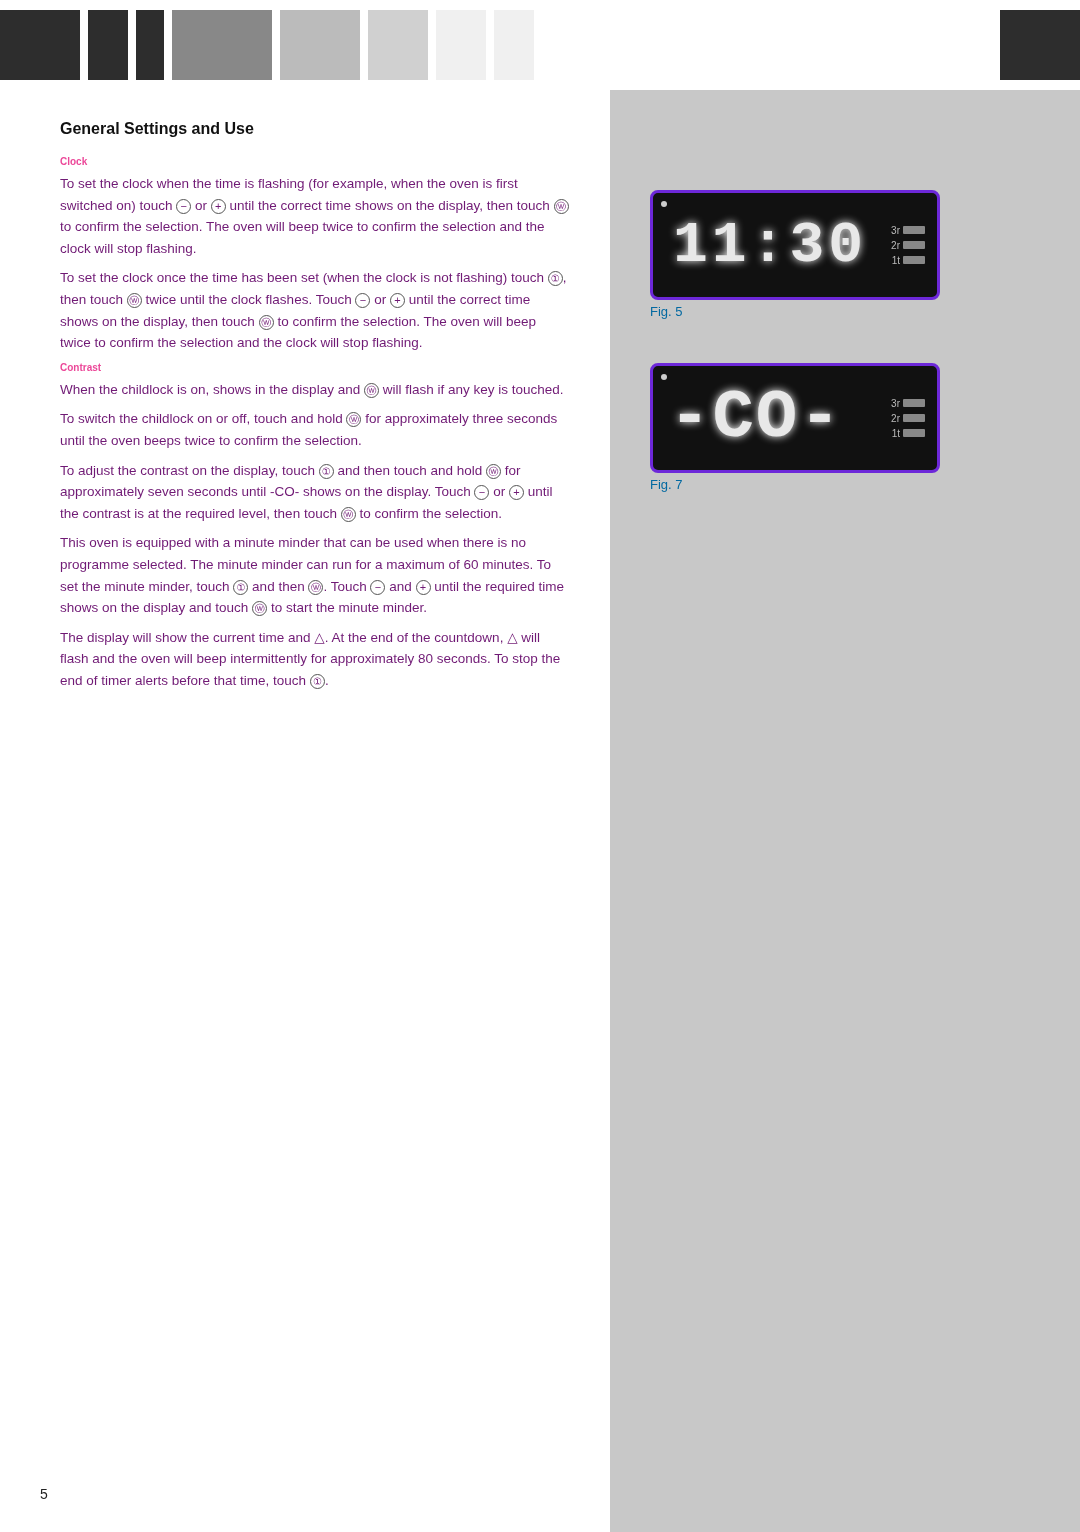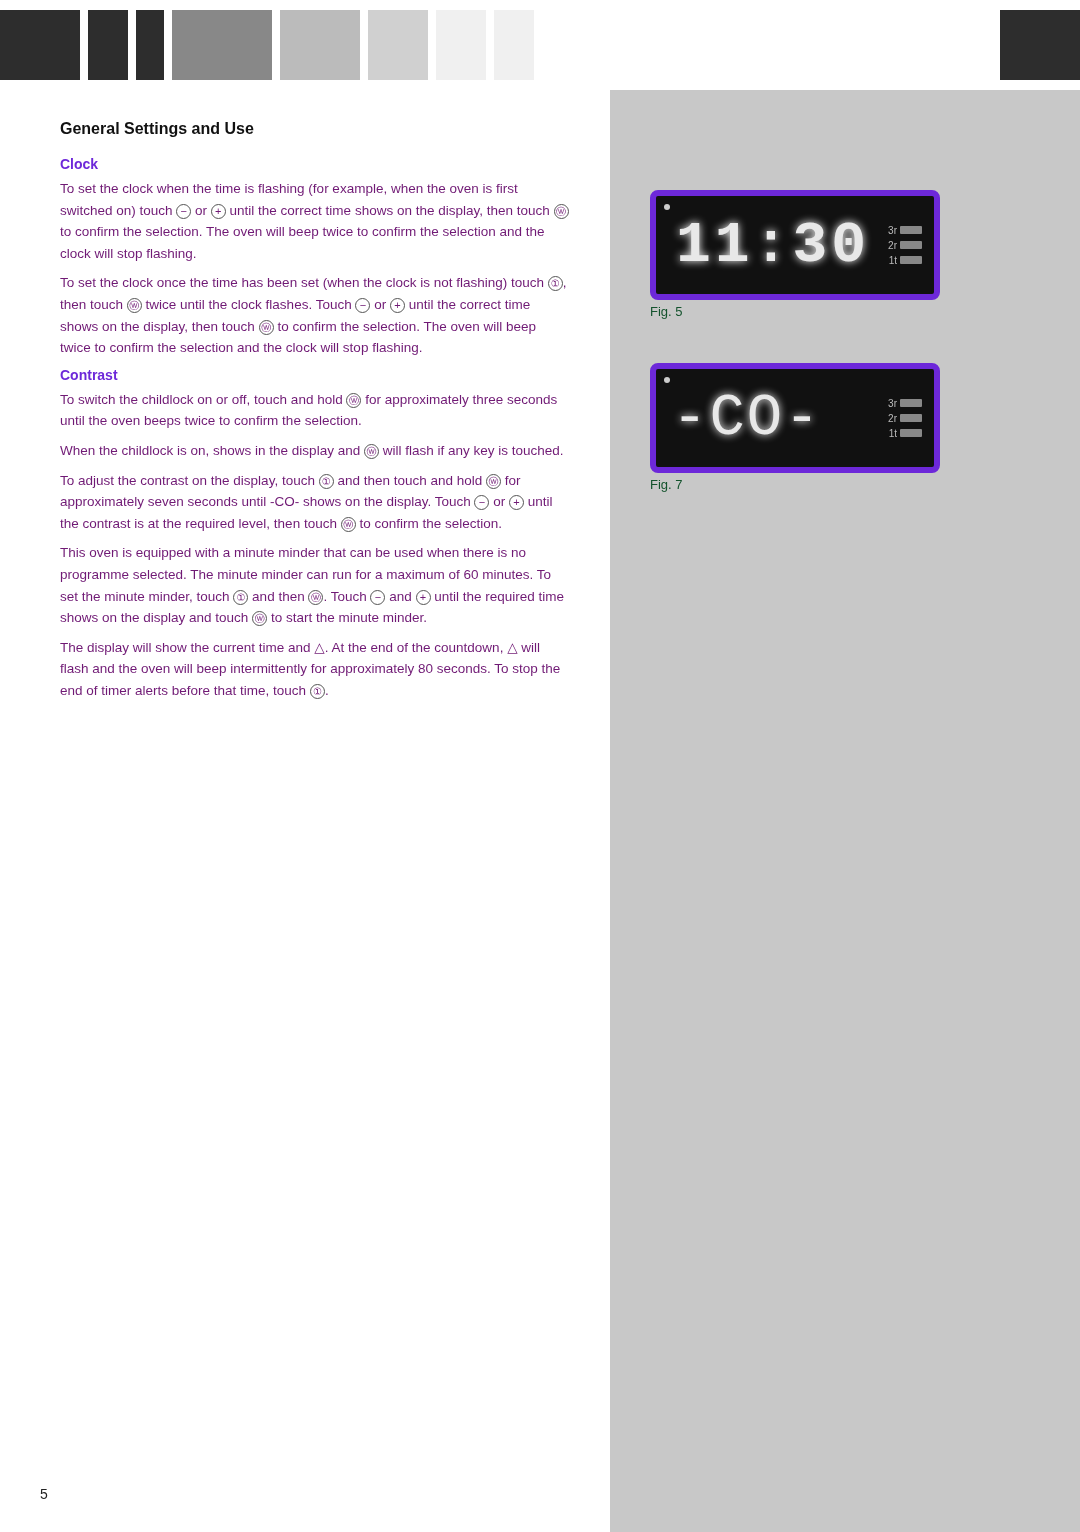--- a/index.html
+++ b/index.html
@@ -67,23 +67,23 @@
     
     .page-title {
       font-size: 16px;
       font-weight: bold;
       color: #111;
       margin-bottom: 18px;
     }
 
     
     .section-heading {
-      font-size: 14px;
+      font-size: 10px;
       font-weight: bold;
-      color: #6d28d9;
+      color: #ec4899;
       margin-bottom: 6px;
       margin-top: 18px;
     }
     .section-heading:first-of-type {
       margin-top: 0;
     }
 
     
     .body-text {
       font-size: 13.5px;
@@ -103,21 +103,21 @@
 
     
     .figure-container {
       width: 310px;
       margin-top: 80px;
       margin-left: 20px;
     }
 
     .figure-box {
       background: #111;
-      border: 6px solid #6d28d9;
+      border: 3px solid #6d28d9;
       border-radius: 8px;
       width: 290px;
       height: 110px;
       display: flex;
       align-items: center;
       justify-content: space-between;
       padding: 8px 12px;
       position: relative;
       margin-bottom: 4px;
     }
@@ -152,40 +152,40 @@
 
     .side-rect {
       width: 22px;
       height: 8px;
       background: #888;
       border-radius: 1px;
     }
 
     .figure-label {
       font-size: 13px;
-      color: #14532d;
+      color: #0369a1;
       margin-bottom: 24px;
       margin-top: 2px;
     }
 
     .dot-indicator {
       width: 6px;
       height: 6px;
       background: #ccc;
       border-radius: 50%;
       position: absolute;
       top: 8px;
       left: 8px;
     }
 
     
     .figure-display-co {
       font-family: 'Courier New', monospace;
-      font-size: 59px;
-      font-weight: normal;
+      font-size: 69px;
+      font-weight: bold;
       color: #e8e8e8;
       letter-spacing: 2px;
       text-shadow: 0 0 8px #fff;
       flex: 1;
       display: flex;
       align-items: center;
       padding-left: 4px;
     }
 
     .figure-container-2 {
@@ -227,22 +227,22 @@
     <h1 class="page-title">General Settings and Use</h1>
 
     <div>
       <div class="section-heading">Clock</div>
       <p class="body-text">To set the clock when the time is flashing (for example, when the oven is first switched on) touch <span style="display:inline-block;border:1px solid #555;border-radius:50%;width:15px;height:15px;text-align:center;line-height:13px;font-size:11px;">−</span> or <span style="display:inline-block;border:1px solid #555;border-radius:50%;width:15px;height:15px;text-align:center;line-height:13px;font-size:11px;">+</span> until the correct time shows on the display, then touch <span style="display:inline-block;border:1px solid #555;border-radius:50%;width:15px;height:15px;text-align:center;line-height:13px;font-size:10px;">ⓦ</span> to confirm the selection.  The oven will beep twice to confirm the selection and the clock will stop flashing.</p>
       <p class="body-text">To set the clock once the time has been set (when the clock is not flashing) touch <span style="display:inline-block;border:1px solid #555;border-radius:50%;width:15px;height:15px;text-align:center;line-height:13px;font-size:10px;">①</span>, then touch <span style="display:inline-block;border:1px solid #555;border-radius:50%;width:15px;height:15px;text-align:center;line-height:13px;font-size:10px;">ⓦ</span> twice until the clock flashes. Touch <span style="display:inline-block;border:1px solid #555;border-radius:50%;width:15px;height:15px;text-align:center;line-height:13px;font-size:11px;">−</span> or <span style="display:inline-block;border:1px solid #555;border-radius:50%;width:15px;height:15px;text-align:center;line-height:13px;font-size:11px;">+</span> until the correct time shows on the display, then touch <span style="display:inline-block;border:1px solid #555;border-radius:50%;width:15px;height:15px;text-align:center;line-height:13px;font-size:10px;">ⓦ</span> to confirm the selection.  The oven will beep twice to confirm the selection and the clock will stop flashing.</p>
     </div>
 
     <div>
       <div class="section-heading">Contrast</div>
+      <p class="body-text">When the childlock is on,  shows in the display and <span style="display:inline-block;border:1px solid #555;border-radius:50%;width:15px;height:15px;text-align:center;line-height:13px;font-size:10px;">ⓦ</span> will flash if any key is touched.</p>
       <p class="body-text">To switch the childlock on or off, touch and hold <span style="display:inline-block;border:1px solid #555;border-radius:50%;width:15px;height:15px;text-align:center;line-height:13px;font-size:10px;">ⓦ</span> for approximately three seconds until the oven beeps twice to confirm the selection.</p>
-      <p class="body-text">When the childlock is on,  shows in the display and <span style="display:inline-block;border:1px solid #555;border-radius:50%;width:15px;height:15px;text-align:center;line-height:13px;font-size:10px;">ⓦ</span> will flash if any key is touched.</p>
     </div>
 
     <div>
       <p class="body-text">To adjust the contrast on the display, touch <span style="display:inline-block;border:1px solid #555;border-radius:50%;width:15px;height:15px;text-align:center;line-height:13px;font-size:10px;">①</span> and then touch and hold <span style="display:inline-block;border:1px solid #555;border-radius:50%;width:15px;height:15px;text-align:center;line-height:13px;font-size:10px;">ⓦ</span> for approximately seven seconds until -CO- shows on the display.  Touch <span style="display:inline-block;border:1px solid #555;border-radius:50%;width:15px;height:15px;text-align:center;line-height:13px;font-size:11px;">−</span> or <span style="display:inline-block;border:1px solid #555;border-radius:50%;width:15px;height:15px;text-align:center;line-height:13px;font-size:11px;">+</span> until the contrast is at the required level, then touch <span style="display:inline-block;border:1px solid #555;border-radius:50%;width:15px;height:15px;text-align:center;line-height:13px;font-size:10px;">ⓦ</span> to confirm the selection.</p>
     </div>
 
     <div>
       <p class="body-text">This oven is equipped with a minute minder that can be used when there is no programme selected.  The minute minder can run for a maximum of 60 minutes.  To set the minute minder, touch <span style="display:inline-block;border:1px solid #555;border-radius:50%;width:15px;height:15px;text-align:center;line-height:13px;font-size:10px;">①</span> and then <span style="display:inline-block;border:1px solid #555;border-radius:50%;width:15px;height:15px;text-align:center;line-height:13px;font-size:10px;">ⓦ</span>.  Touch <span style="display:inline-block;border:1px solid #555;border-radius:50%;width:15px;height:15px;text-align:center;line-height:13px;font-size:11px;">−</span> and <span style="display:inline-block;border:1px solid #555;border-radius:50%;width:15px;height:15px;text-align:center;line-height:13px;font-size:11px;">+</span> until the required time shows on the display and touch <span style="display:inline-block;border:1px solid #555;border-radius:50%;width:15px;height:15px;text-align:center;line-height:13px;font-size:10px;">ⓦ</span> to start the minute minder.</p>
       <p class="body-text">The display will show the current time and △.  At the end of the countdown, △ will flash and the oven will beep intermittently for approximately 80 seconds.  To stop the end of timer alerts before that time, touch <span style="display:inline-block;border:1px solid #555;border-radius:50%;width:15px;height:15px;text-align:center;line-height:13px;font-size:10px;">①</span>.</p>
     </div>

